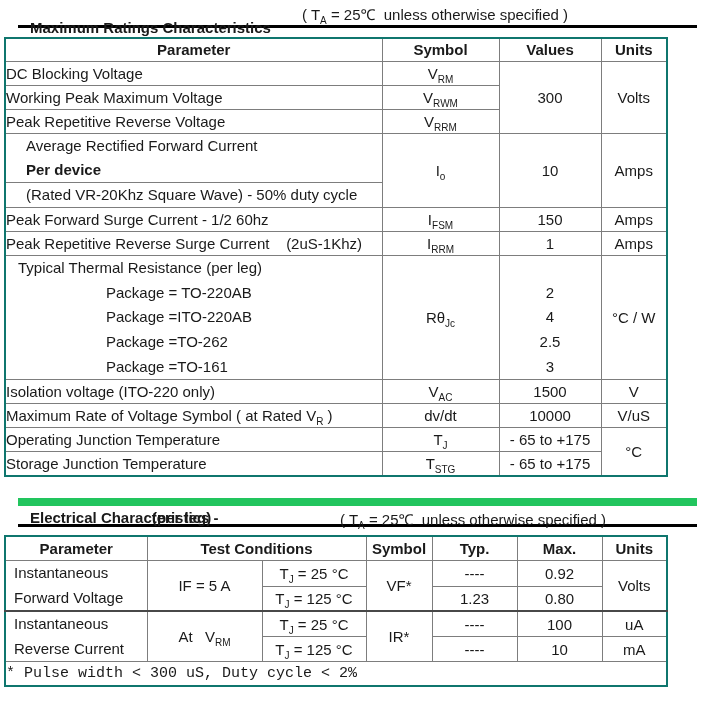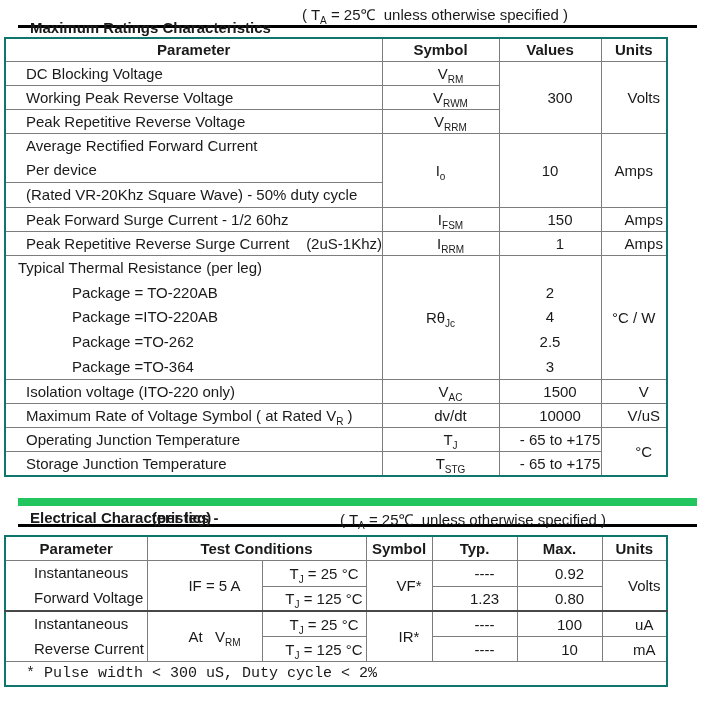--- a/index.html
+++ b/index.html
@@ -28,29 +28,29 @@
     margin-left: 4px; border: 2px solid #0f766e;
   }
   .t1 { margin-top: 9px; width: 662px; }
   .t2 { margin-top: 8px; width: 662px; }
   .tbl th, .tbl td {
     border: 1px solid #7d7d7d; padding: 0;
     white-space: nowrap; overflow: hidden;
   }
   .tbl th { font-weight: bold; text-align: center; height: 23px; }
   .t2 th { height: 25px; }
-  .r td { height: 24px; padding-left: 20px; }
+  .r td { height: 24px; }
   .t2 .r td { height: 24px; }
   .pl { text-align: left; padding-left: 12px; }
   .c  { text-align: center; }
   .multi { padding: 0; vertical-align: top; }
   .pline { height: 24.5px; line-height: 24.5px; padding-left: 20px; }
-  .pbord { border-bottom: 1px solid #7d7d7d; }
+  .pbord { border-bottom: 1px solid #7d7d7d; font-weight: bold; }
   .tline { height: 24.7px; line-height: 24.7px; }
-  .indent { padding-left: 66px; }
+  .indent { padding-left: 100px; }
   .vline { height: 24.7px; line-height: 24.7px; text-align: center; }
   .p2line { height: 24.5px; line-height: 24.5px; padding-left: 8px; }
   tr.gsep > td { border-top: 2px solid #484848; }
   .foot { text-align: left; padding-left: 8px; height: 24px; font-family: Liberation Mono, monospace; }
 </style>
 </head>
 <body>
 
 <div>
 
@@ -74,21 +74,21 @@
         <th>Values</th>
         <th>Units</th>
       </tr>
       <tr class="r">
         <td class="pl">DC Blocking Voltage</td>
         <td class="c"><span>V</span><sub>RM</sub></td>
         <td class="c" rowspan="3">300</td>
         <td class="c" rowspan="3">Volts</td>
       </tr>
       <tr class="r">
-        <td class="pl">Working Peak Reverse Voltage</td>
+        <td class="pl">Working Peak Maximum Voltage</td>
         <td class="c"><span>V</span><sub>RWM</sub></td>
       </tr>
       <tr class="r">
         <td class="pl">Peak Repetitive Reverse Voltage</td>
         <td class="c"><span>V</span><sub>RRM</sub></td>
       </tr>
       <tr>
         <td class="multi">
           <div class="pline">Average Rectified Forward Current</div>
           <div class="pline pbord">Per device</div>
@@ -109,21 +109,21 @@
         <td class="c"><span>I</span><sub>RRM</sub></td>
         <td class="c">1</td>
         <td class="c">Amps</td>
       </tr>
       <tr>
         <td class="multi">
           <div class="tline pl">Typical Thermal Resistance (per leg)</div>
           <div class="tline indent">Package = TO-220AB</div>
           <div class="tline indent">Package =ITO-220AB</div>
           <div class="tline indent">Package =TO-262</div>
-          <div class="tline indent">Package =TO-364</div>
+          <div class="tline indent">Package =TO-161</div>
         </td>
         <td class="c"><span>Rθ</span><sub>Jc</sub></td>
         <td class="multi">
           <div class="vline"></div>
           <div class="vline">2</div>
           <div class="vline">4</div>
           <div class="vline">2.5</div>
           <div class="vline">3</div>
         </td>
         <td class="c">°C / W</td>

